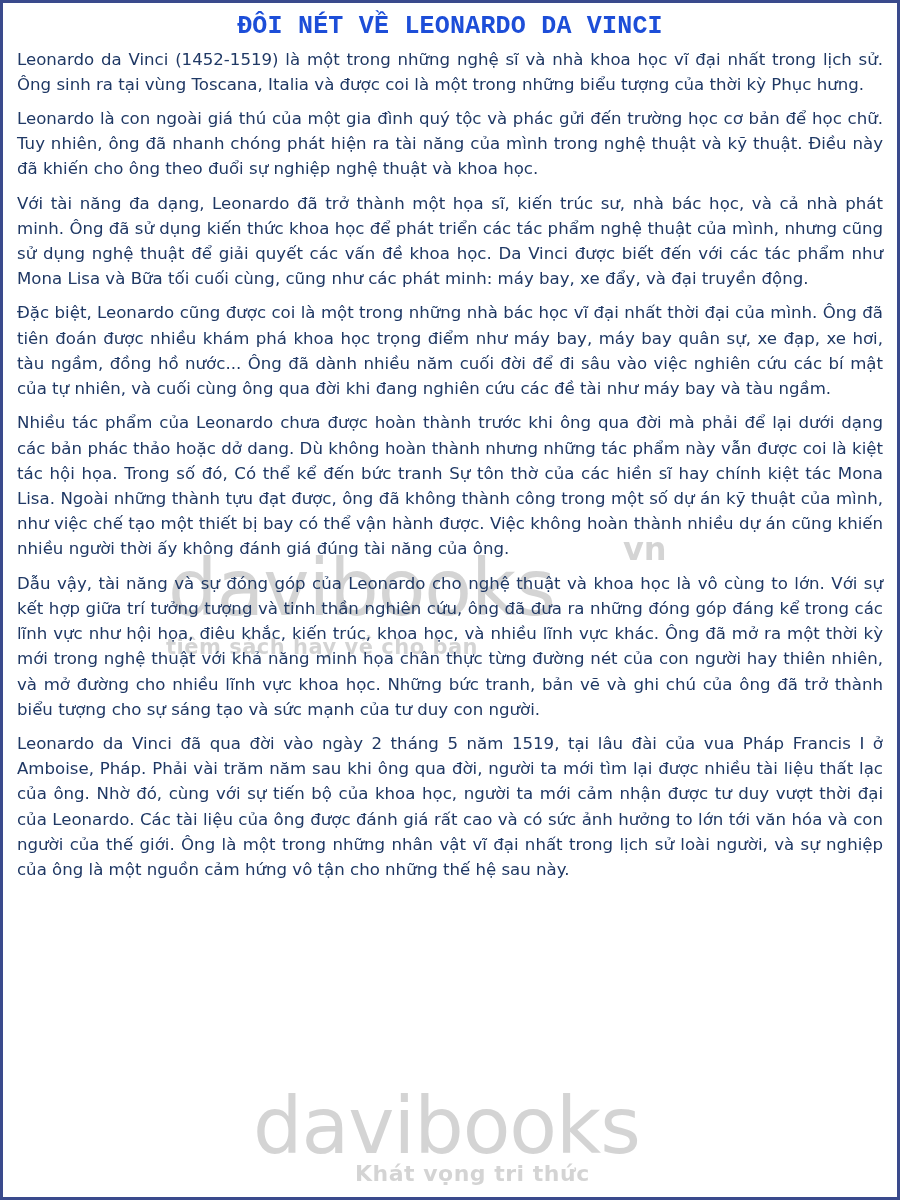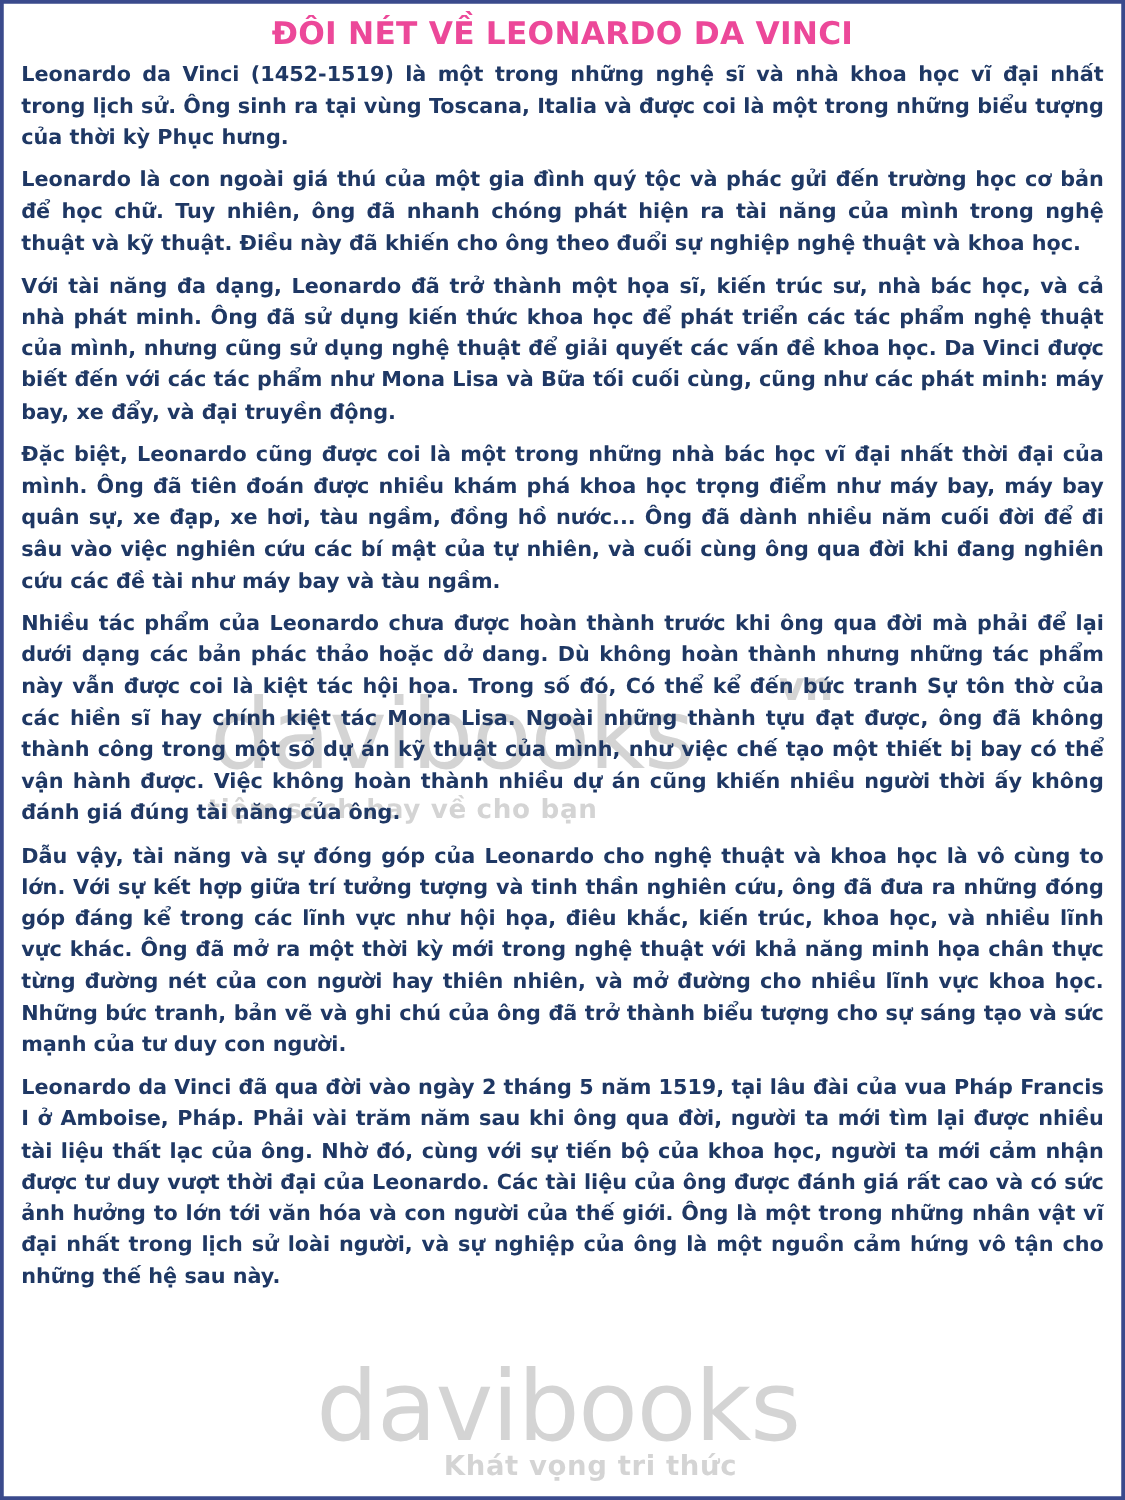--- a/index.html
+++ b/index.html
@@ -19,31 +19,32 @@
     background: #ffffff;
     overflow: hidden;
   }
   .content {
     position: relative;
     z-index: 2;
     padding: 8px 14px 0 14px;
     box-sizing: border-box;
   }
   .doc-title {
-    color: #ec4899;
+    color: #1d4ed8;
     font-weight: bold;
     font-size: 25px;
     text-align: center;
     letter-spacing: 0.2px;
     margin: 2px 0 6px 0;
     line-height: 1.1;
+    font-family: Liberation Mono, monospace;
   }
   .para {
     color: #1f3864;
-    font-weight: bold;
+    font-weight: normal;
     font-size: 16.6px;
     line-height: 1.52;
     text-align: justify;
     text-justify: inter-word;
     margin: 0 0 9px 0;
   }
   .para:last-child {
     margin-bottom: 0;
   }
   

